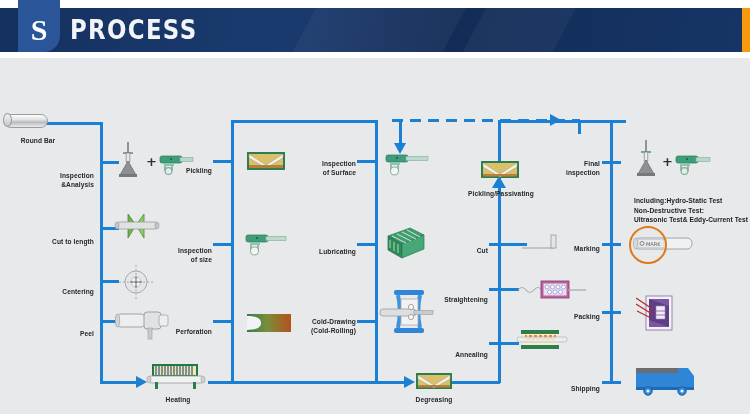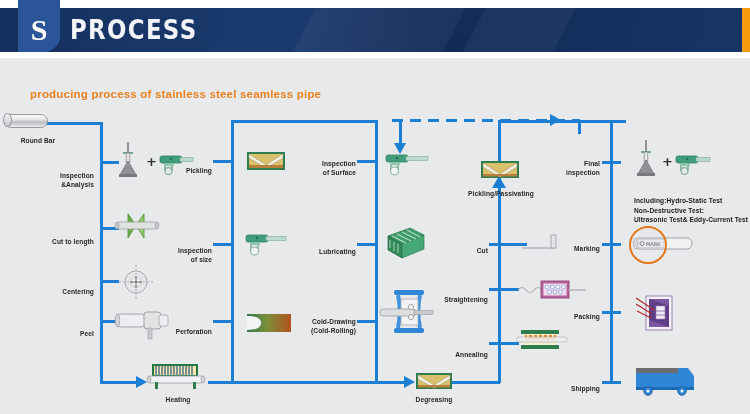--- a/index.html
+++ b/index.html
@@ -120,21 +120,20 @@
 <div id="stage">
 
   <div class="header"></div>
   <div class="hdr-orange"></div>
   <div class="logo-box">
     <div class="logo-glyph">S</div>
   </div>
   <div class="hdr-title">PROCESS</div>
 
   <div class="panel"></div>
-  <div class="subtitle">producing process of stainless steel seamless pipe</div>
 
   <div class="vline" style="left:100px; top:122px; height:262px;"></div>
 
   <div class="hline" style="left:46px; top:122px; width:57px;"></div>
 
   <div class="ic" style="left:4px; top:114px;">
     <div class="pipe" style="left:0; top:0; width:44px; height:14px;"></div>
     <div class="pipe-cap" style="height:14px;"></div>
   </div>
   <div class="lbl c" style="left:8px; top:137px; width:60px;">Round Bar</div>

